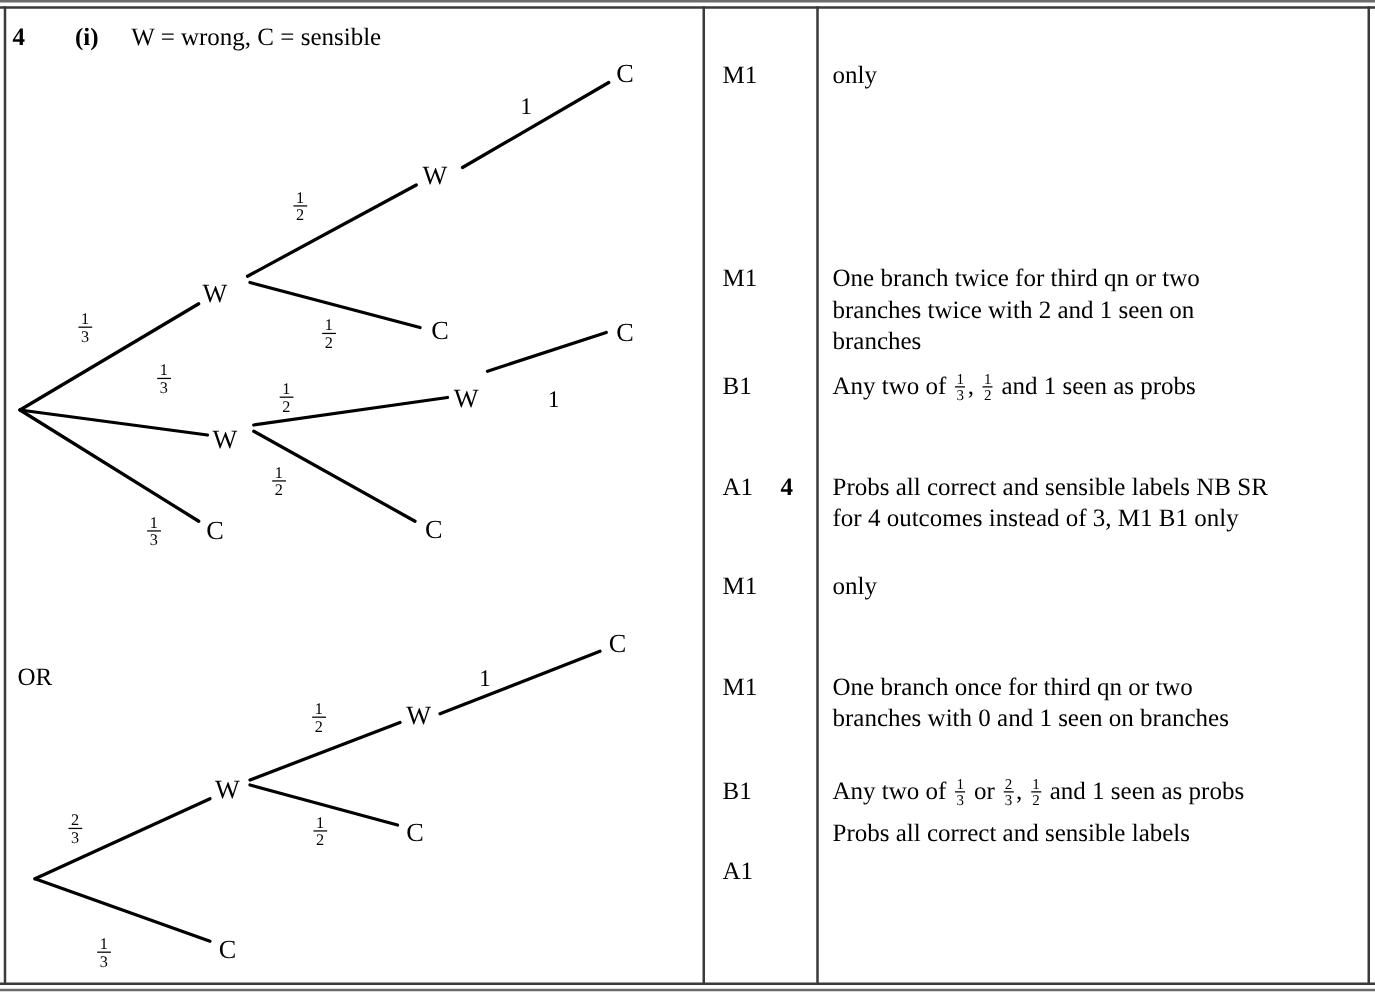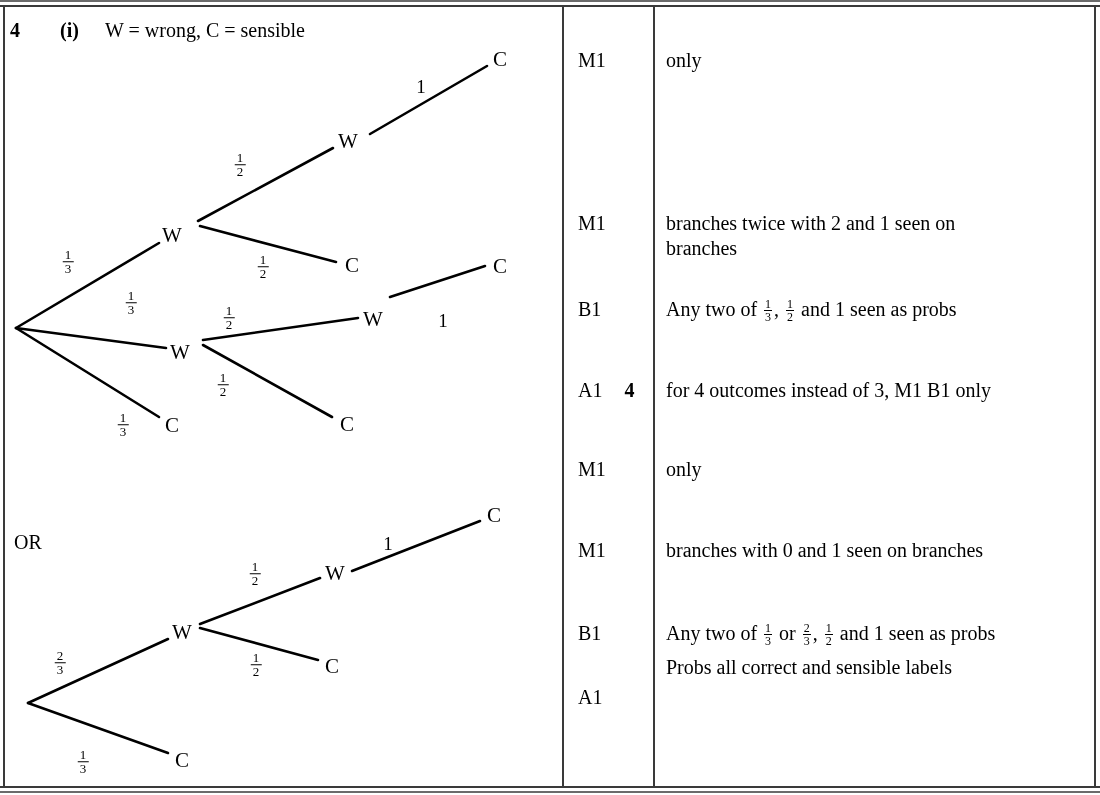--- a/index.html
+++ b/index.html
@@ -238,33 +238,36 @@
       <div class="mark" style="top: 540px;"><span class="mk">M1</span></div>
       <div class="mark" style="top: 623px;"><span class="mk">B1</span></div>
       <div class="mark" style="top: 687px;"><span class="mk">A1</span></div>
     </div>
 
   <div id="comments-col">
       <div class="comment" style="top: 48px;">
         <span class="ln"><span>only</span></span>
       </div>
       <div class="comment" style="top: 211px;">
+        <span class="ln"><span>One branch twice for third qn or two</span></span>
         <span class="ln"><span>branches twice with 2 and 1 seen on</span></span>
         <span class="ln"><span>branches</span></span>
       </div>
       <div class="comment" style="top: 297px;">
         <span class="ln"><span>Any two of </span><span class="ifrac"><span class="num">1</span><span class="den">3</span></span><span>, </span><span class="ifrac"><span class="num">1</span><span class="den">2</span></span><span> and 1 seen as probs</span></span>
       </div>
       <div class="comment" style="top: 378px;">
+        <span class="ln"><span>Probs all correct and sensible labels NB SR</span></span>
         <span class="ln"><span>for 4 outcomes instead of 3, M1 B1 only</span></span>
       </div>
       <div class="comment" style="top: 457px;">
         <span class="ln"><span>only</span></span>
       </div>
       <div class="comment" style="top: 538px;">
+        <span class="ln"><span>One branch once for third qn or two</span></span>
         <span class="ln"><span>branches with 0 and 1 seen on branches</span></span>
       </div>
       <div class="comment" style="top: 621px;">
         <span class="ln"><span>Any two of </span><span class="ifrac"><span class="num">1</span><span class="den">3</span></span><span> or </span><span class="ifrac"><span class="num">2</span><span class="den">3</span></span><span>, </span><span class="ifrac"><span class="num">1</span><span class="den">2</span></span><span> and 1 seen as probs</span></span>
       </div>
       <div class="comment" style="top: 655px;">
         <span class="ln"><span>Probs all correct and sensible labels</span></span>
       </div>
     </div>
 

